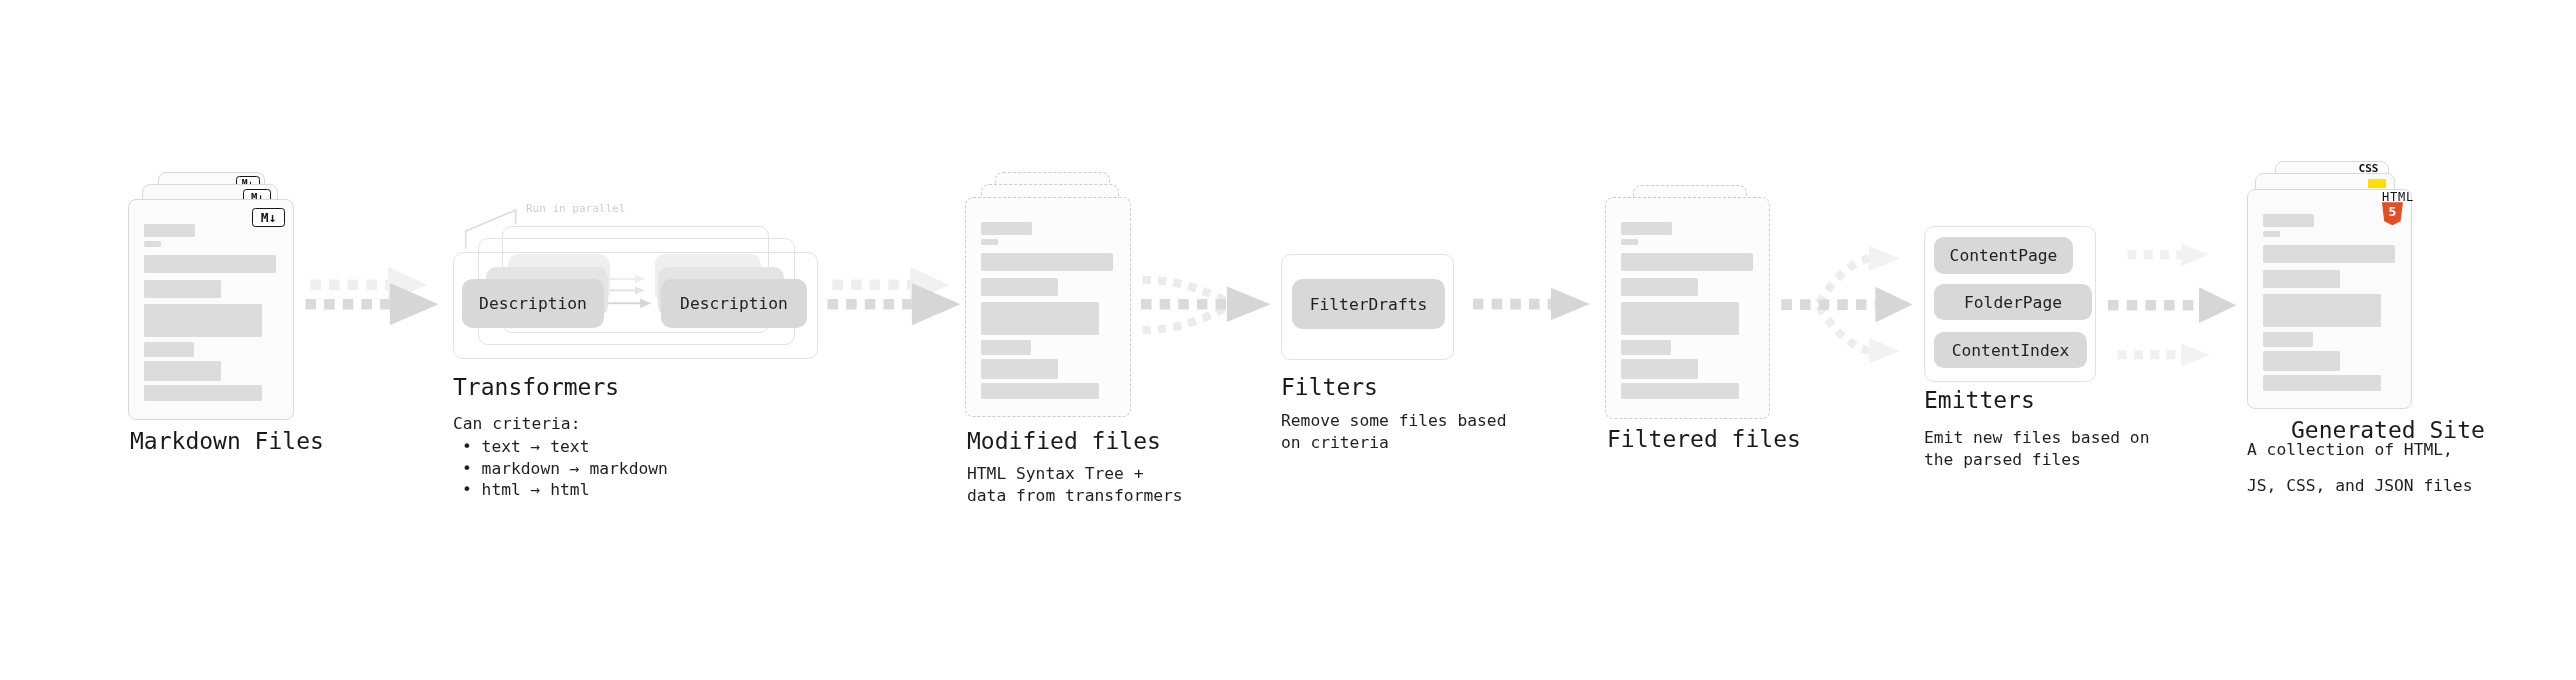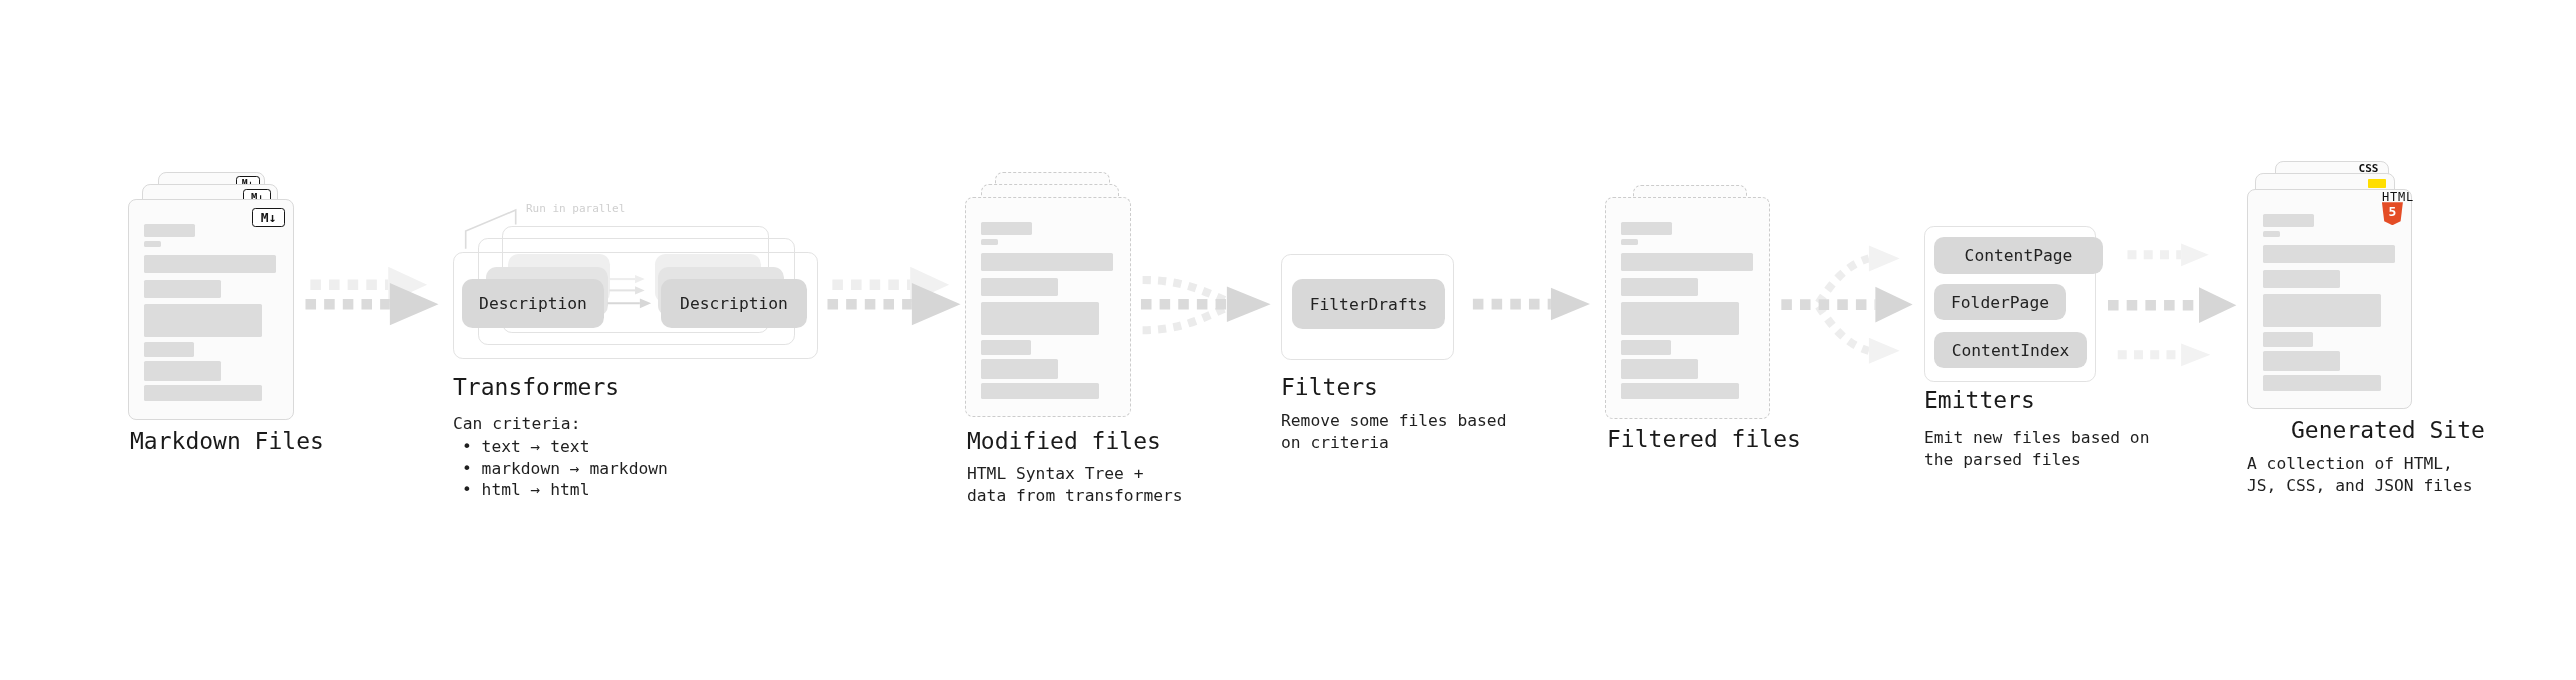--- a/index.html
+++ b/index.html
@@ -189,22 +189,22 @@
     <path d="M50,95 C68,68 84,48 112,40" fill="none" stroke="#ededed" stroke-width="10" stroke-dasharray="10 9"></path>
     <polygon points="112,24 150,40 112,56" fill="#f2f2f2"></polygon>
     <path d="M50,99 C68,126 84,146 112,154" fill="none" stroke="#ededed" stroke-width="10" stroke-dasharray="10 9"></path>
     <polygon points="112,138 150,154 112,170" fill="#f2f2f2"></polygon>
     <line x1="4" y1="97" x2="120" y2="97" stroke="#dadada" stroke-width="13" stroke-dasharray="13 10"></line>
     <polygon points="120,75 166,97 120,119" fill="#d6d6d6"></polygon>
   </svg>
 
   <div>
     <div class="frame" style="left:1924px;top:226px;width:172px;height:156px;"></div>
-    <div class="pill" style="left:1934px;top:237px;width:169px;height:37px;border-radius:9.8px;">ContentPage</div>
-    <div class="pill" style="left:1934px;top:284px;width:132px;height:36px;border-radius:9.8px;">FolderPage</div>
+    <div class="pill" style="left:1934px;top:237px;width:139px;height:37px;border-radius:9.8px;">ContentPage</div>
+    <div class="pill" style="left:1934px;top:284px;width:158px;height:36px;border-radius:9.8px;">FolderPage</div>
     <div class="pill" style="left:1934px;top:332px;width:153px;height:36px;border-radius:9.8px;">ContentIndex</div>
     <div class="heading" style="left:1924px;top:388px;">Emitters</div>
     <div class="desc" style="left:1924px;top:427px;">Emit new files based on</div>
     <div class="desc" style="left:1924px;top:449px;">the parsed files</div>
   </div>
 
   <svg style="left:2103px;top:241px;" width="140" height="130" viewBox="0 0 172 160">
     <line x1="30" y1="17" x2="96" y2="17" stroke="#f0f0f0" stroke-width="11" stroke-dasharray="11 9"></line>
     <polygon points="96,3 130,17 96,31" fill="#f2f2f2"></polygon>
     <line x1="6" y1="79" x2="118" y2="79" stroke="#dadada" stroke-width="13" stroke-dasharray="13 10"></line>
@@ -233,18 +233,18 @@
           <div class="bar" style="top: 41px; width: 17px; height: 5.7px;"></div>
           <div class="bar" style="top: 55px; width: 132px; height: 18px;"></div>
           <div class="bar" style="top: 80px; width: 77px; height: 18px;"></div>
           <div class="bar" style="top: 104px; width: 118px; height: 32.5px;"></div>
           <div class="bar" style="top: 142px; width: 50px; height: 14.6px;"></div>
           <div class="bar" style="top: 161px; width: 77px; height: 19.5px;"></div>
           <div class="bar" style="top: 185px; width: 118px; height: 16.3px;"></div>
         </div>
     </div>
     <div class="heading" style="left:2247px;top:418px;margin-left:44px;">Generated Site</div>
-    <div class="desc" style="left:2247px;top:453px;">A collection of HTML,</div>
+    <div class="desc" style="left:2247px;top:439px;">A collection of HTML,</div>
     <div class="desc" style="left:2247px;top:475px;">JS, CSS, and JSON files</div>
   </div>
 
 </div>
 
 
 </body></html>

